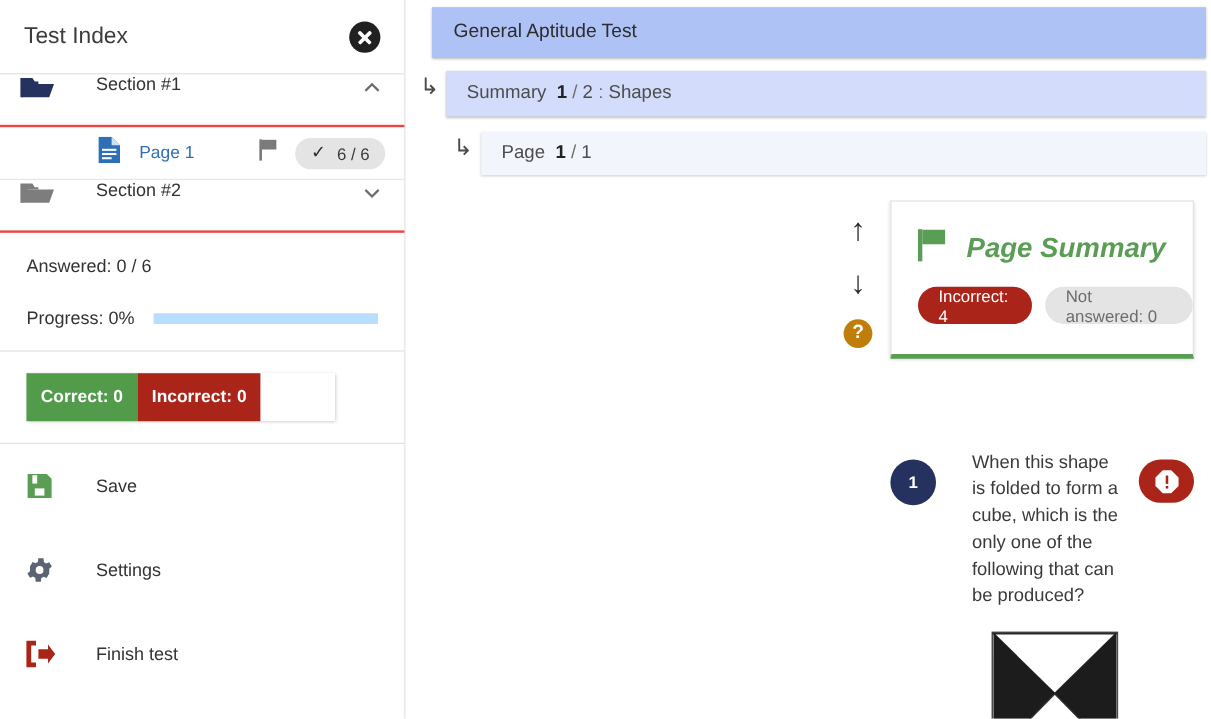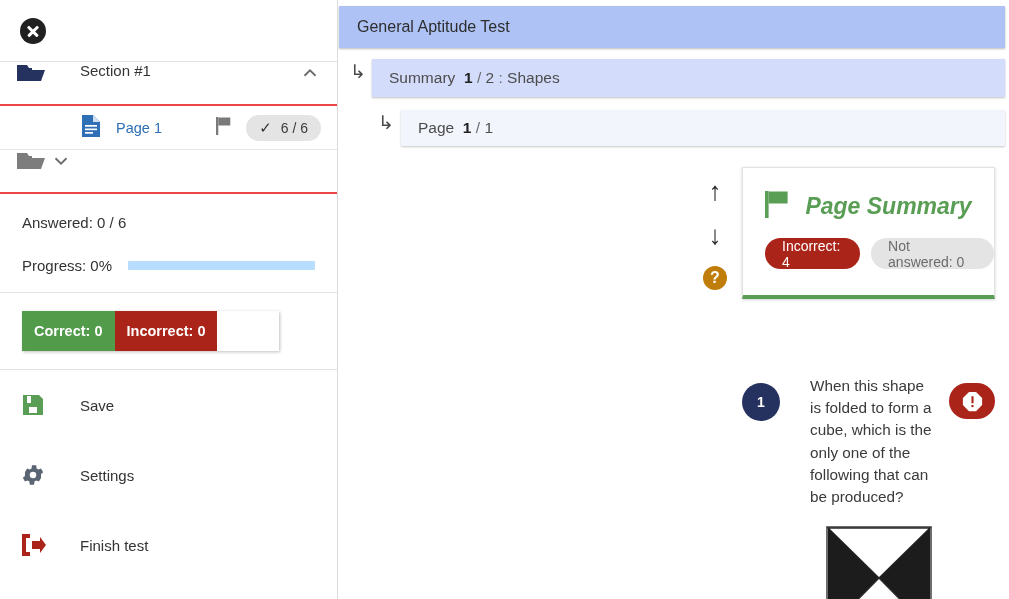--- a/index.html
+++ b/index.html
@@ -81,21 +81,21 @@
   .menu-row {
     height: 70px; display: flex; align-items: center; padding: 0 16px; cursor: pointer;
   }
   .menu-ico { width: 34px; flex: 0 0 34px; display:flex; justify-content:center; }
   .menu-label { font-size: 15px; color: #333; margin-left: 30px; }
 
   
   .main { flex: 1; height: 599px; background: #fff; position: relative; overflow: hidden; }
 
   .bar-test {
-    position: absolute; left: 1px; top: 6px; right: 4px; height: 42px;
+    position: absolute; left: 22px; top: 6px; right: 4px; height: 42px;
     background: #aec2f5; display: flex; align-items: center; padding-left: 18px;
     box-shadow: 0 1px 2px rgba(0,0,0,.28);
   }
   .bar-test span { font-size: 16px; color: #2d2d2d; }
 
   .arrow-hook { position: absolute; color: #4a4a4a; font-size: 19px; }
 
   .bar-section {
     position: absolute; left: 34px; top: 59px; right: 4px; height: 38px;
     background: #d3dcfb; display: flex; align-items: center; padding-left: 17px;
@@ -162,20 +162,21 @@
   .net { margin-left: 84px; margin-top: 18px; }
 </style>
 </head>
 <body>
 
 <div class="app">
 
   <div class="sidebar">
 
     <div class="sb-head">
+      <div class="sb-title">Test Index</div>
       <div class="close-btn"></div>
     </div>
 
     <div class="sec-row">
       <span class="folder">
         <svg width="30" height="22" viewBox="0 0 30 22">
             <path d="M1 3h10l2 3h3v2H7L3 19H1z" fill="#25315e"></path>
             <path d="M6 8h23l-4 11H2z" fill="#25315e"></path>
           </svg>
       </span>
@@ -212,20 +213,21 @@
       </span>
     </div>
 
     <div class="sec-row">
       <span class="folder">
         <svg width="30" height="22" viewBox="0 0 30 22">
             <path d="M1 3h10l2 3h3v2H7L3 19H1z" fill="#7d7d7d"></path>
             <path d="M6 8h23l-4 11H2z" fill="#7d7d7d"></path>
           </svg>
       </span>
+      <span class="sec-label">Section #2</span>
       <span class="chev">
         <svg width="22" height="22" viewBox="0 0 24 24" fill="none" stroke="#6b6b6b" stroke-width="2">
             <polyline points="6,9 12,15 18,9"></polyline>
           </svg>
       </span>
     </div>
 
     <div class="stats-block">
       <div class="stat-line">Answered: 0 / 6</div>
       <div class="prog-wrap">

